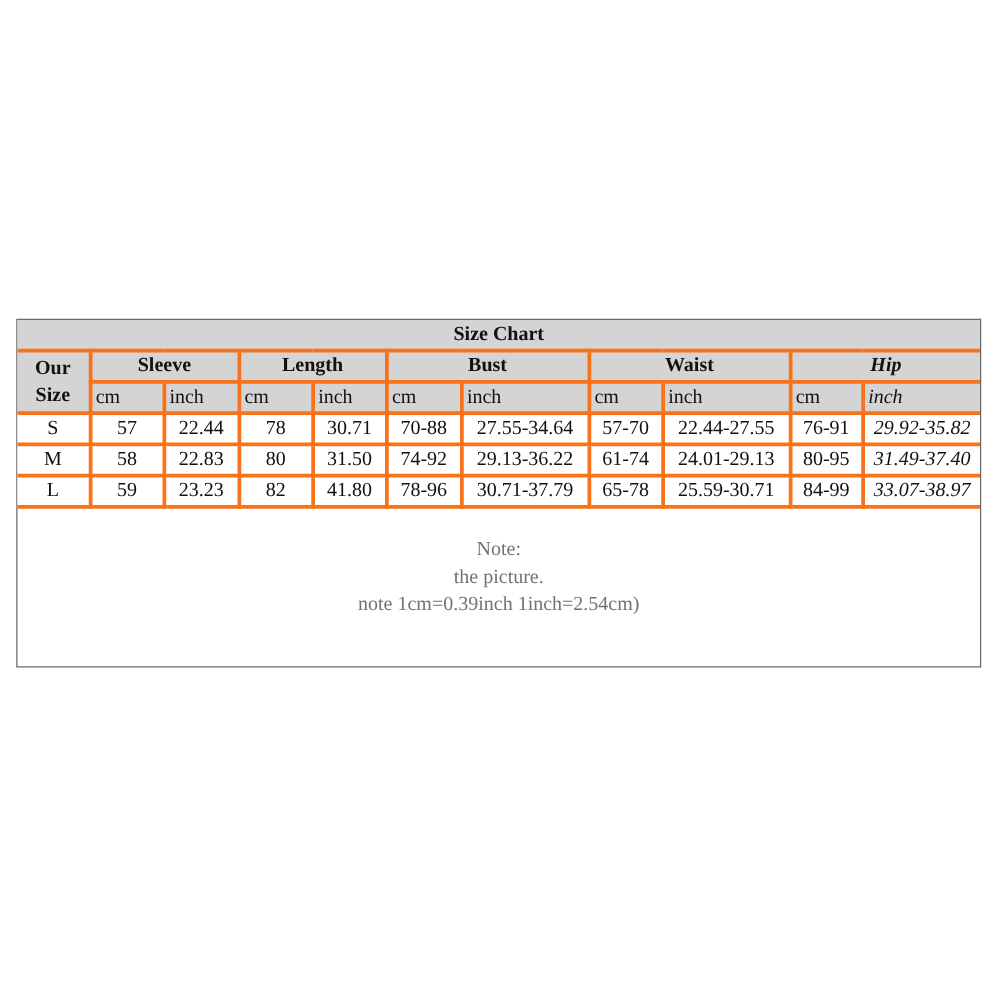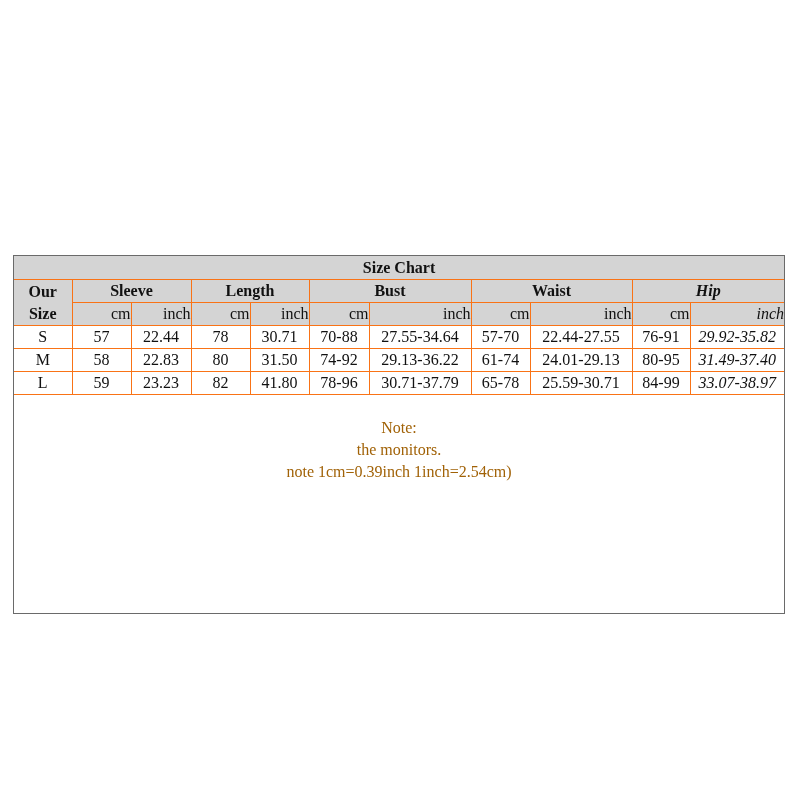--- a/index.html
+++ b/index.html
@@ -1,30 +1,30 @@
 <!DOCTYPE html>
 <html><head>
 <meta charset="utf-8">
 <style>
   html, body { margin: 0; padding: 0; background: #ffffff; }
   body { width: 800px; height: 800px; position: relative; overflow: hidden;
          font-family: "Liberation Serif", "DejaVu Serif", serif; color: #111; }
-  .chart { position: absolute; left: 13px; top: 255px; width: 772px; height: 359px;
+  .chart { position: absolute; left: 13px; top: 255px; width: 772px; height: 279px;
            border: 1.5px solid #6a6a6a; box-sizing: border-box; background: #fff; }
   table { border-collapse: collapse; width: 100%; table-layout: fixed; }
-  td { border: 1px solid #f97316; padding: 0; height: 22px; font-size: 16px; line-height: 20px; }
+  td { border: 3px solid #f97316; padding: 0; height: 22px; font-size: 16px; line-height: 20px; }
   .title-row td { background: #d4d4d4; text-align: center; font-weight: bold; height: 23px; border-top: none; border-left:none; border-right:none; }
   .hdr td { background: #d4d4d4; }
   .grp { text-align: center; font-weight: bold; font-size: 16px; }
-  .unit { text-align: right; padding-left: 3px; font-size: 16px; }
+  .unit { text-align: left; padding-left: 3px; font-size: 16px; }
   .oursize { text-align: center; font-weight: bold; line-height: 22px; font-size: 16px; border-left: none; }
   .data td { text-align: center; background: #fff; font-size: 16px; }
   .data td.sz { border-left: none; }
   td.last { border-right: none; font-style: italic; }
-  .notes { text-align: center; color: #a16207; font-size: 16px; line-height: 22px; padding-top: 22px; }
+  .notes { text-align: center; color: #737373; font-size: 16px; line-height: 22px; padding-top: 22px; }
   .notes div { margin: 0; }
 </style>
 </head>
 <body>
 
 <div class="chart">
   <table>
     <colgroup>
       <col style="width:58px">
         <col style="width:59px">
@@ -102,16 +102,16 @@
       <td>65-78</td>
       <td>25.59-30.71</td>
       <td>84-99</td>
       <td class="last">33.07-38.97</td>
     </tr>
   </tbody>
     </table>
 
   <div class="notes">
     <div>Note:</div>
-    <div>the monitors.</div>
+    <div>the picture.</div>
     <div>note 1cm=0.39inch 1inch=2.54cm)</div>
   </div>
 </div>
 
 </body></html>

